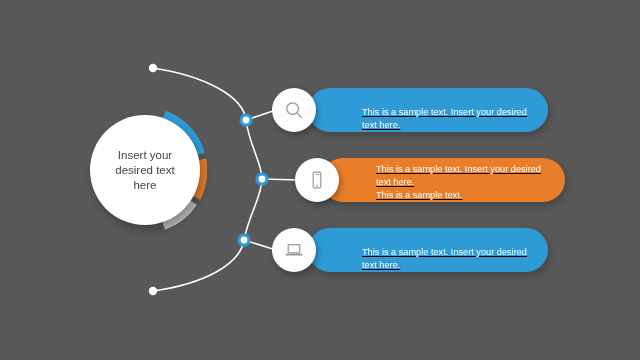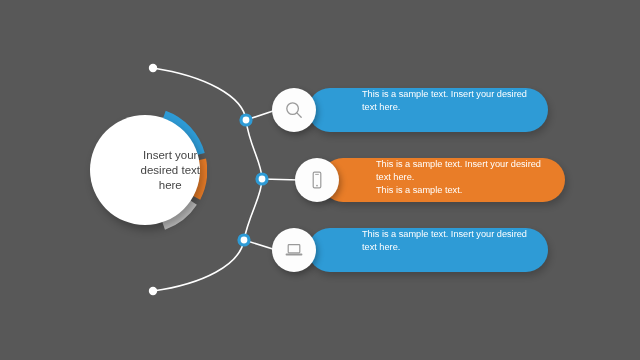--- a/index.html
+++ b/index.html
@@ -48,21 +48,21 @@
     position: absolute;
     left: 7px;
     top: 7px;
     width: 110px;
     height: 110px;
     border-radius: 50%;
     background: #ffffff;
     box-shadow: 3px 5px 9px rgba(0,0,0,0.28);
     display: flex;
     align-items: center;
-    justify-content: flex-end;
+    justify-content: center;
   }
   #center-text {
     color: #454545;
     font-size: 11.5px;
     line-height: 15px;
     text-align: center;
     white-space: pre-line;
     letter-spacing: 0px;
   }
 
@@ -70,23 +70,24 @@
   .row {
     position: absolute;
     height: 44px;
   }
   .bubble {
     position: absolute;
     top: 0;
     height: 44px;
     border-radius: 22px;
     display: flex;
-    align-items: flex-start;
+    align-items: flex-end;
     box-sizing: border-box;
     box-shadow: 2px 4px 7px rgba(0,0,0,0.20);
+    text-decoration: underline;
   }
   .bubble-text {
     color: #ffffff;
     font-size: 9.2px;
     line-height: 13px;
     white-space: pre-line;
   }
   .icon-circle {
     position: absolute;
     top: 0;

